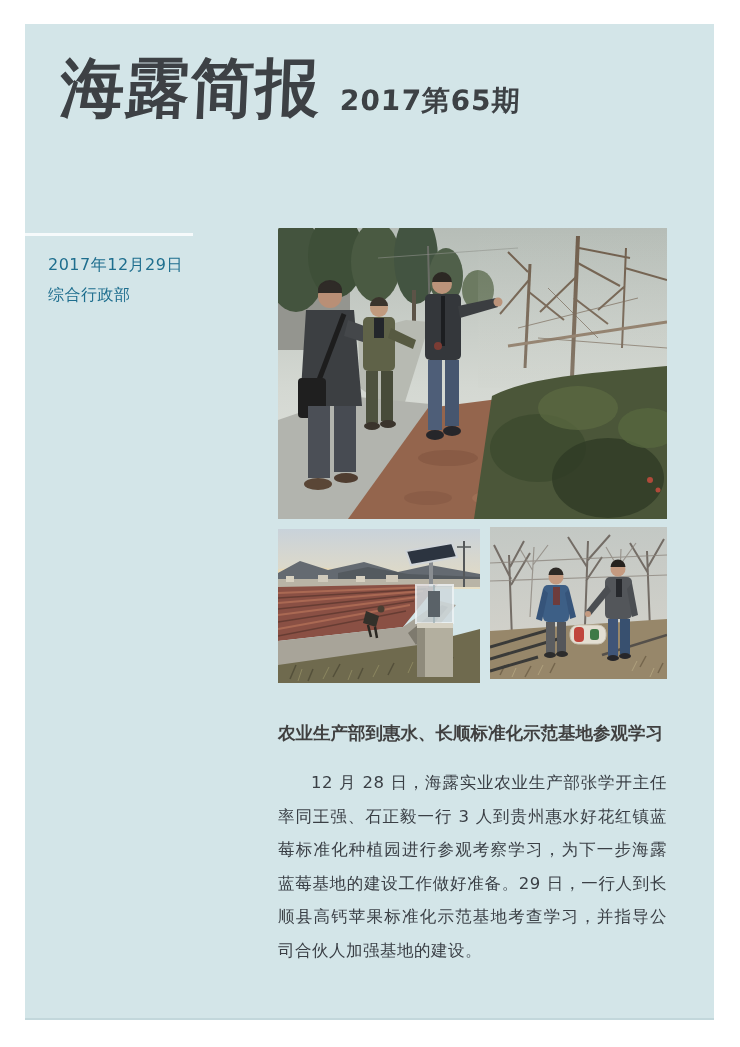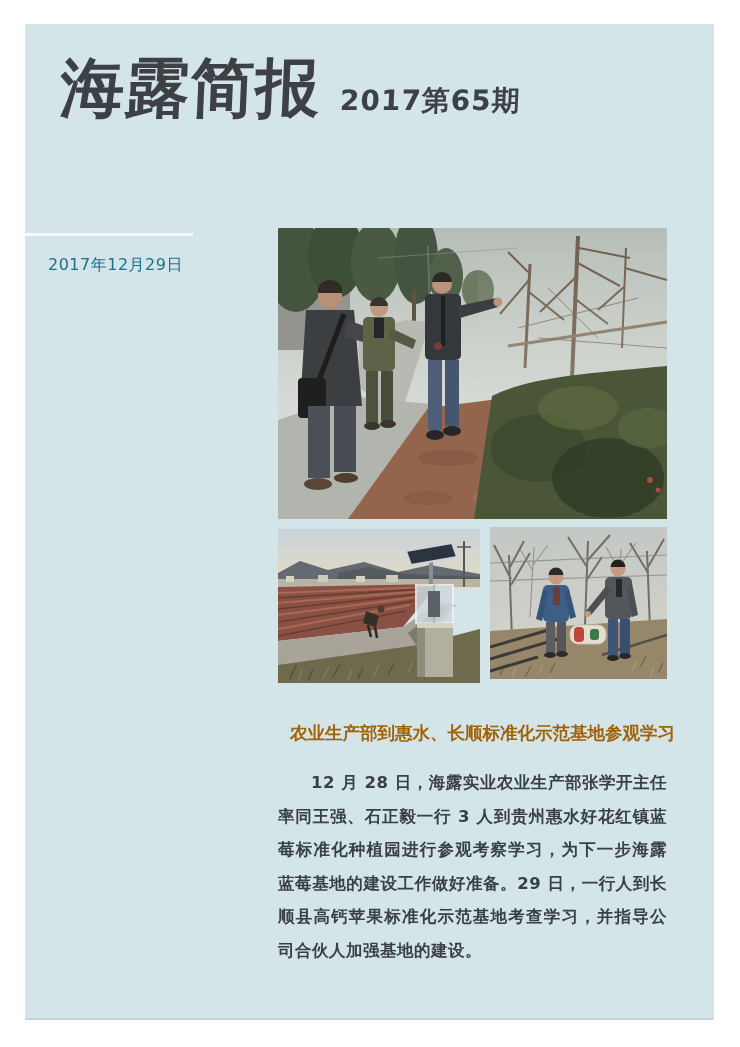--- a/index.html
+++ b/index.html
@@ -25,45 +25,46 @@
   .meta{
     position:absolute;left:23px;top:226px;font-size:16px;line-height:30px;
     font-weight:400;color:#1e6e8e;letter-spacing:.5px;
   }
   figure.photo{position:absolute;margin:0;overflow:hidden;}
   figure.photo svg{display:block;}
   .photo-main{left:253px;top:204px;width:389px;height:291px;}
   .photo-field{left:253px;top:505px;width:202px;height:154px;}
   .photo-orchard{left:465px;top:503px;width:177px;height:152px;}
   .headline{
-    position:absolute;left:265px;top:697px;margin:0;width:389px;
-    font-size:17.5px;font-weight:700;color:#a16207;white-space:nowrap;
+    position:absolute;left:253px;top:697px;margin:0;width:389px;
+    font-size:17.5px;font-weight:700;color:#404040;white-space:nowrap;
   }
   .body-text{
     position:absolute;left:253px;top:742px;margin:0;width:389px;
-    font-size:16.5px;line-height:33.5px;font-weight:700;color:#3a3f45;
+    font-size:16.5px;line-height:33.5px;font-weight:400;color:#3a3f45;
     text-align:justify;text-indent:2em;letter-spacing:.5px;
   }
 </style>
 </head>
 <body>
 
 <div class="page">
   <div class="panel">
 
     <div class="masthead">
       <h1>海露简报</h1>
       <span class="issue">2017第65期</span>
     </div>
 
 
     <div class="divider"></div>
 
     <div class="meta">
       <div>2017年12月29日</div>
+      <div>综合行政部</div>
     </div>
 
     <figure class="photo photo-main" aria-label="三名男子在雾天的乡村道路旁交流查看苗木基地">
       <svg width="389" height="291" viewBox="0 0 389 291">
         <defs>
           <linearGradient id="sky1" x1="0" y1="0" x2="0" y2="1">
             <stop offset="0" stop-color="#b6bdb7"></stop>
               <stop offset=".55" stop-color="#d4d8d2"></stop>
               <stop offset="1" stop-color="#e2e4df"></stop>
           </linearGradient>

